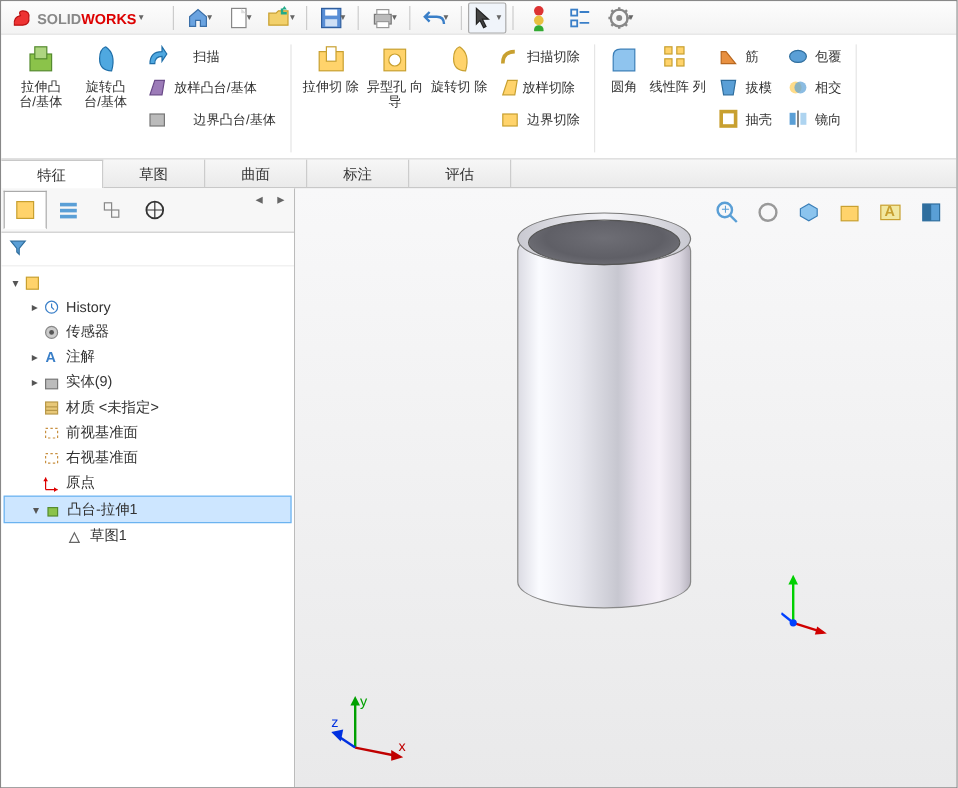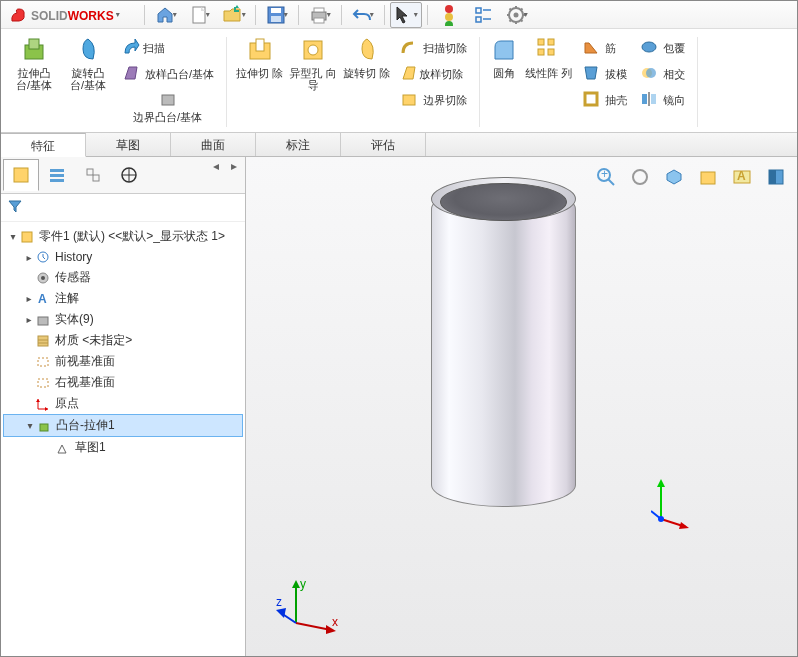--- a/index.html
+++ b/index.html
@@ -169,37 +169,37 @@
   <div class="rb-item">
       <span class="icn">
         <svg width="30" height="30">
           <path d="M15 4 Q24 10 20 24 Q10 24 10 14 Q10 6 15 4" fill="#4fa8e0" stroke="#1e6ea8"></path>
         </svg>
       </span>
       <span class="lbl">旋转凸
 台/基体</span>
     </div>
   <div class="rb-col">
-    <div class="rb-item small" style="flex-direction:row;gap:2px">
+    <div class="rb-item small" style="flex-direction:row;gap:20px">
         <span class="icn">
           <svg width="20" height="20">
             <path d="M4 16 Q4 6 14 6 L14 2 L18 8 L14 14 L14 10 Q8 10 8 16 Z" fill="#4fa8e0" stroke="#1e6ea8"></path>
           </svg>
         </span>
         <span class="lbl" style="max-width:none">扫描</span>
       </div>
     <div class="rb-item small" style="flex-direction:row;gap:4px">
         <span class="icn">
           <svg width="20" height="20">
             <path d="M4 16 L8 4 L16 4 L14 16 Z" fill="#9c7bb8" stroke="#6a4a88"></path>
           </svg>
         </span>
         <span class="lbl" style="max-width:none">放样凸台/基体</span>
       </div>
-    <div class="rb-item small" style="flex-direction:column;gap:0">
+    <div class="rb-item small" style="flex-direction:row;gap:20px">
         <span class="icn">
           <svg width="20" height="20">
             <rect x="4" y="6" width="12" height="10" fill="#bbb" stroke="#777"></rect>
           </svg>
         </span>
         <span class="lbl" style="max-width:none">边界凸台/基体</span>
       </div>
   </div>
   <div class="rb-sep"></div>
   <div class="rb-item">
@@ -381,21 +381,20 @@
           <path d="M2 3 L14 3 L9 9 L9 14 L7 12 L7 9 Z" fill="#5a9fd6" stroke="#2f6e9e"></path>
         </svg></div>
     <div class="tree">
       <div class="tree-row">
           <span class="exp">▾</span>
           <span class="icn">
             <svg width="14" height="14">
               <rect x="2" y="2" width="10" height="10" fill="#ffd36b" stroke="#c8a030"></rect>
             </svg>
           </span>
-          <span>零件1 (默认) &lt;&lt;默认&gt;_显示状态 1&gt;</span>
         </div>
       <div id="tree-items">
           <div class="tree-row indent1">
             <span class="exp">▸</span>
             <span class="icn">
               <svg width="14" height="14">
                 <circle cx="7" cy="7" r="5" fill="none" stroke="#3a7fc8"></circle>
                 <path d="M7 4 L7 7 L9 9" stroke="#3a7fc8" fill="none"></path>
               </svg>
             </span>

